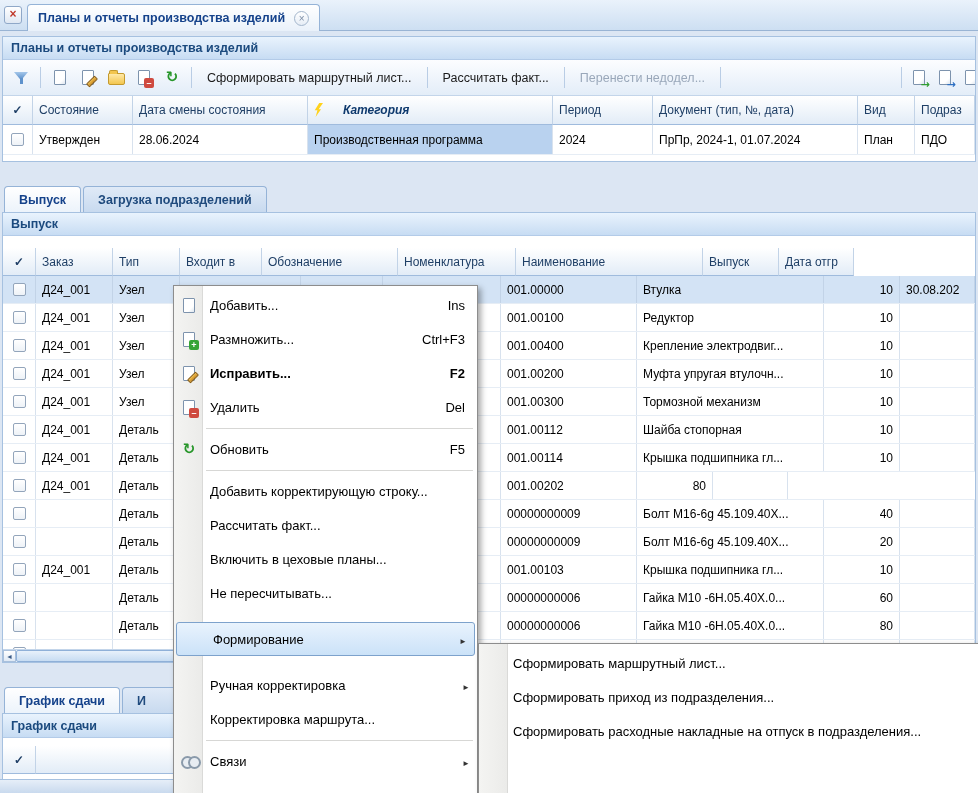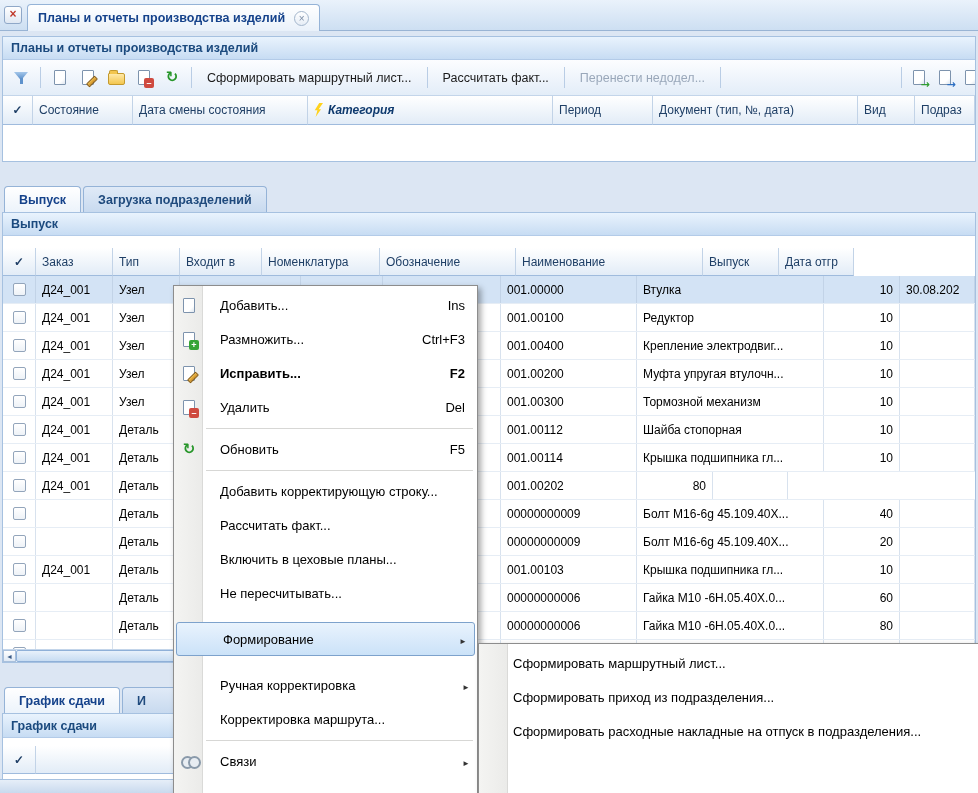--- a/index.html
+++ b/index.html
@@ -80,21 +80,21 @@
   .grow.body.selected { background:#d3e3f5; }
   .grow.body.selected .gcell { border-right-color:#c2d3e7; }
   .num { justify-content:flex-end; }
   .ctr { justify-content:center; }
   .cb { width:13px; height:13px; border:1px solid #93a5bb; border-radius:2px;
     background:linear-gradient(#ffffff,#eef2f7); display:inline-block; }
   .chk-glyph { color:#1f3f66; font-weight:bold; }
   .g1 .ghead .gcell { height:29px; } .g1 .body .gcell { height:29px; }
   .g1 .c1{width:30px}.g1 .c2{width:100px}.g1 .c3{width:175px}.g1 .c4{width:245px}
   .g1 .c5{width:100px}.g1 .c6{width:205px}.g1 .c7{width:57px}.g1 .c8{width:60px}
-  .g1 .cat { gap:5px; font-style:italic; font-weight:bold; color:#0f3a6e; }
+  .g1 .cat { gap:20px; font-style:italic; font-weight:bold; color:#0f3a6e; }
   .g1 .selcell { background:#b9d2ef; }
   .g2 .ghead .gcell { height:28px; } .g2 .body .gcell { height:27px; }
   .g2 .c1{width:33px}.g2 .c2{width:77px}.g2 .c3{width:67px}.g2 .c4{width:121px}.g2 .c5{width:82px}
   .g2 .c6{width:118px}.g2 .c7{width:136px}.g2 .c8{width:187px}.g2 .c9{width:76px}.g2 .c10{width:75px}
   .g3 .ghead .gcell { height:28px; }
   .g3 .c1{width:33px}.g3 .c2{width:140px}.g3 .cfill{flex:1;border-right:none;}
   
   .tabs-row { position:absolute; display:flex; gap:2px; align-items:flex-end; }
   .tab2 { height:26px; padding:0 14px; display:flex; align-items:center; font-weight:bold; color:#15428b;
     background:linear-gradient(#ffffff,#ecf3fb); border:1px solid #95b3d7; border-bottom:none;
@@ -108,21 +108,21 @@
   .sb-thumb { width:440px; height:12px; background:linear-gradient(#e8f1fb,#c7dcf2); border:1px solid #8fb0d8; border-radius:2px; }
   .bottom-strip { position:absolute; left:0; top:779px; width:978px; height:14px;
     background:linear-gradient(#e6eef8,#c9daee); border-top:1px solid #a6c1e0; z-index:5; }
   
   .menu { position:absolute; left:173px; top:285px; width:305px; height:512px; background:#fff;
     border:1px solid #8d8d8d; box-shadow:3px 3px 6px rgba(0,0,0,.35); z-index:100; overflow:hidden; padding-top:2px; font-size:13px; }
   .menu::before, .submenu::before { content:""; position:absolute; left:0; top:0; bottom:0; width:28px;
     background:linear-gradient(90deg,#f4f4f2,#ebebe9); border-right:1px solid #dadad8; }
   .mi { position:relative; height:34px; display:flex; align-items:center; padding-right:12px; }
   .mic { width:30px; display:flex; justify-content:center; flex:none; }
-  .ml { padding-left:16px; white-space:nowrap; }
+  .ml { padding-left:6px; white-space:nowrap; }
   .ms { margin-left:auto; padding-left:18px; white-space:nowrap; }
   .mi.bold .ml, .mi.bold .ms { font-weight:bold; }
   .mi.selected { background:linear-gradient(#e9f3fd,#cbe2f8); border:1px solid #7da2cc; border-radius:3px; margin:12px 2px; }
   .mi .arrow { position:absolute; right:7px; }
   .mi .arrow::before { content:"►"; font-size:8px; color:#333; }
   .msep { height:8px; display:flex; align-items:center; padding-left:32px; position:relative; }
   .msep::after { content:""; flex:1; height:1px; background:#d7d7d5; margin-right:4px; }
   
   .submenu { position:absolute; left:478px; top:643px; width:504px; height:154px; background:#fff;
     border:1px solid #8d8d8d; box-shadow:3px 3px 6px rgba(0,0,0,.35); z-index:110; overflow:hidden; padding-top:2px; font-size:13px; }
@@ -205,41 +205,53 @@
         <div class="gcell c3">Дата смены состояния</div>
         <div class="gcell c4 cat">
           <span class="icon-bolt"></span>
           <span>Категория</span>
         </div>
         <div class="gcell c5">Период</div>
         <div class="gcell c6">Документ (тип, №, дата)</div>
         <div class="gcell c7">Вид</div>
         <div class="gcell c8">Подраз</div>
       </div>
+      <div class="grow body">
+        <div class="gcell c1 ctr">
+            <span class="cb"></span>
+          </div>
+        <div class="gcell c2">Утвержден</div>
+        <div class="gcell c3">28.06.2024</div>
+        <div class="gcell c4 selcell">Производственная программа</div>
+        <div class="gcell c5">2024</div>
+        <div class="gcell c6">ПрПр, 2024-1, 01.07.2024</div>
+        <div class="gcell c7">План</div>
+        <div class="gcell c8">ПДО</div>
+      </div>
     </div>
   </div>
 
   <div class="tabs-row" style="left:4px; top:186px;">
     <div class="tab2">Выпуск</div>
     <div class="tab2 inactive">Загрузка подразделений</div>
   </div>
 
   <div class="panel" style="left:2px; top:212px; width:974px; height:451px;">
     <div class="panel-hd">Выпуск</div>
     <div class="panel-gap"></div>
     <div class="grid g2">
       <div class="grow ghead">
         <div class="gcell c1 ctr">
             <span class="chk-glyph">✓</span>
           </div>
         <div class="gcell c2">Заказ</div>
         <div class="gcell c3">Тип</div>
         <div class="gcell c5">Входит в</div>
+        <div class="gcell c7">Обозначение</div>
         <div class="gcell c6">Номенклатура</div>
-        <div class="gcell c7">Обозначение</div>
         <div class="gcell c8">Наименование</div>
         <div class="gcell c9">Выпуск</div>
         <div class="gcell c10">Дата отгр</div>
       </div>
       <div class="grow body selected">
           <div class="gcell c1 ctr">
             <span class="cb"></span>
           </div>
           <div class="gcell c2">Д24_001</div>
           <div class="gcell c3">Узел</div>

